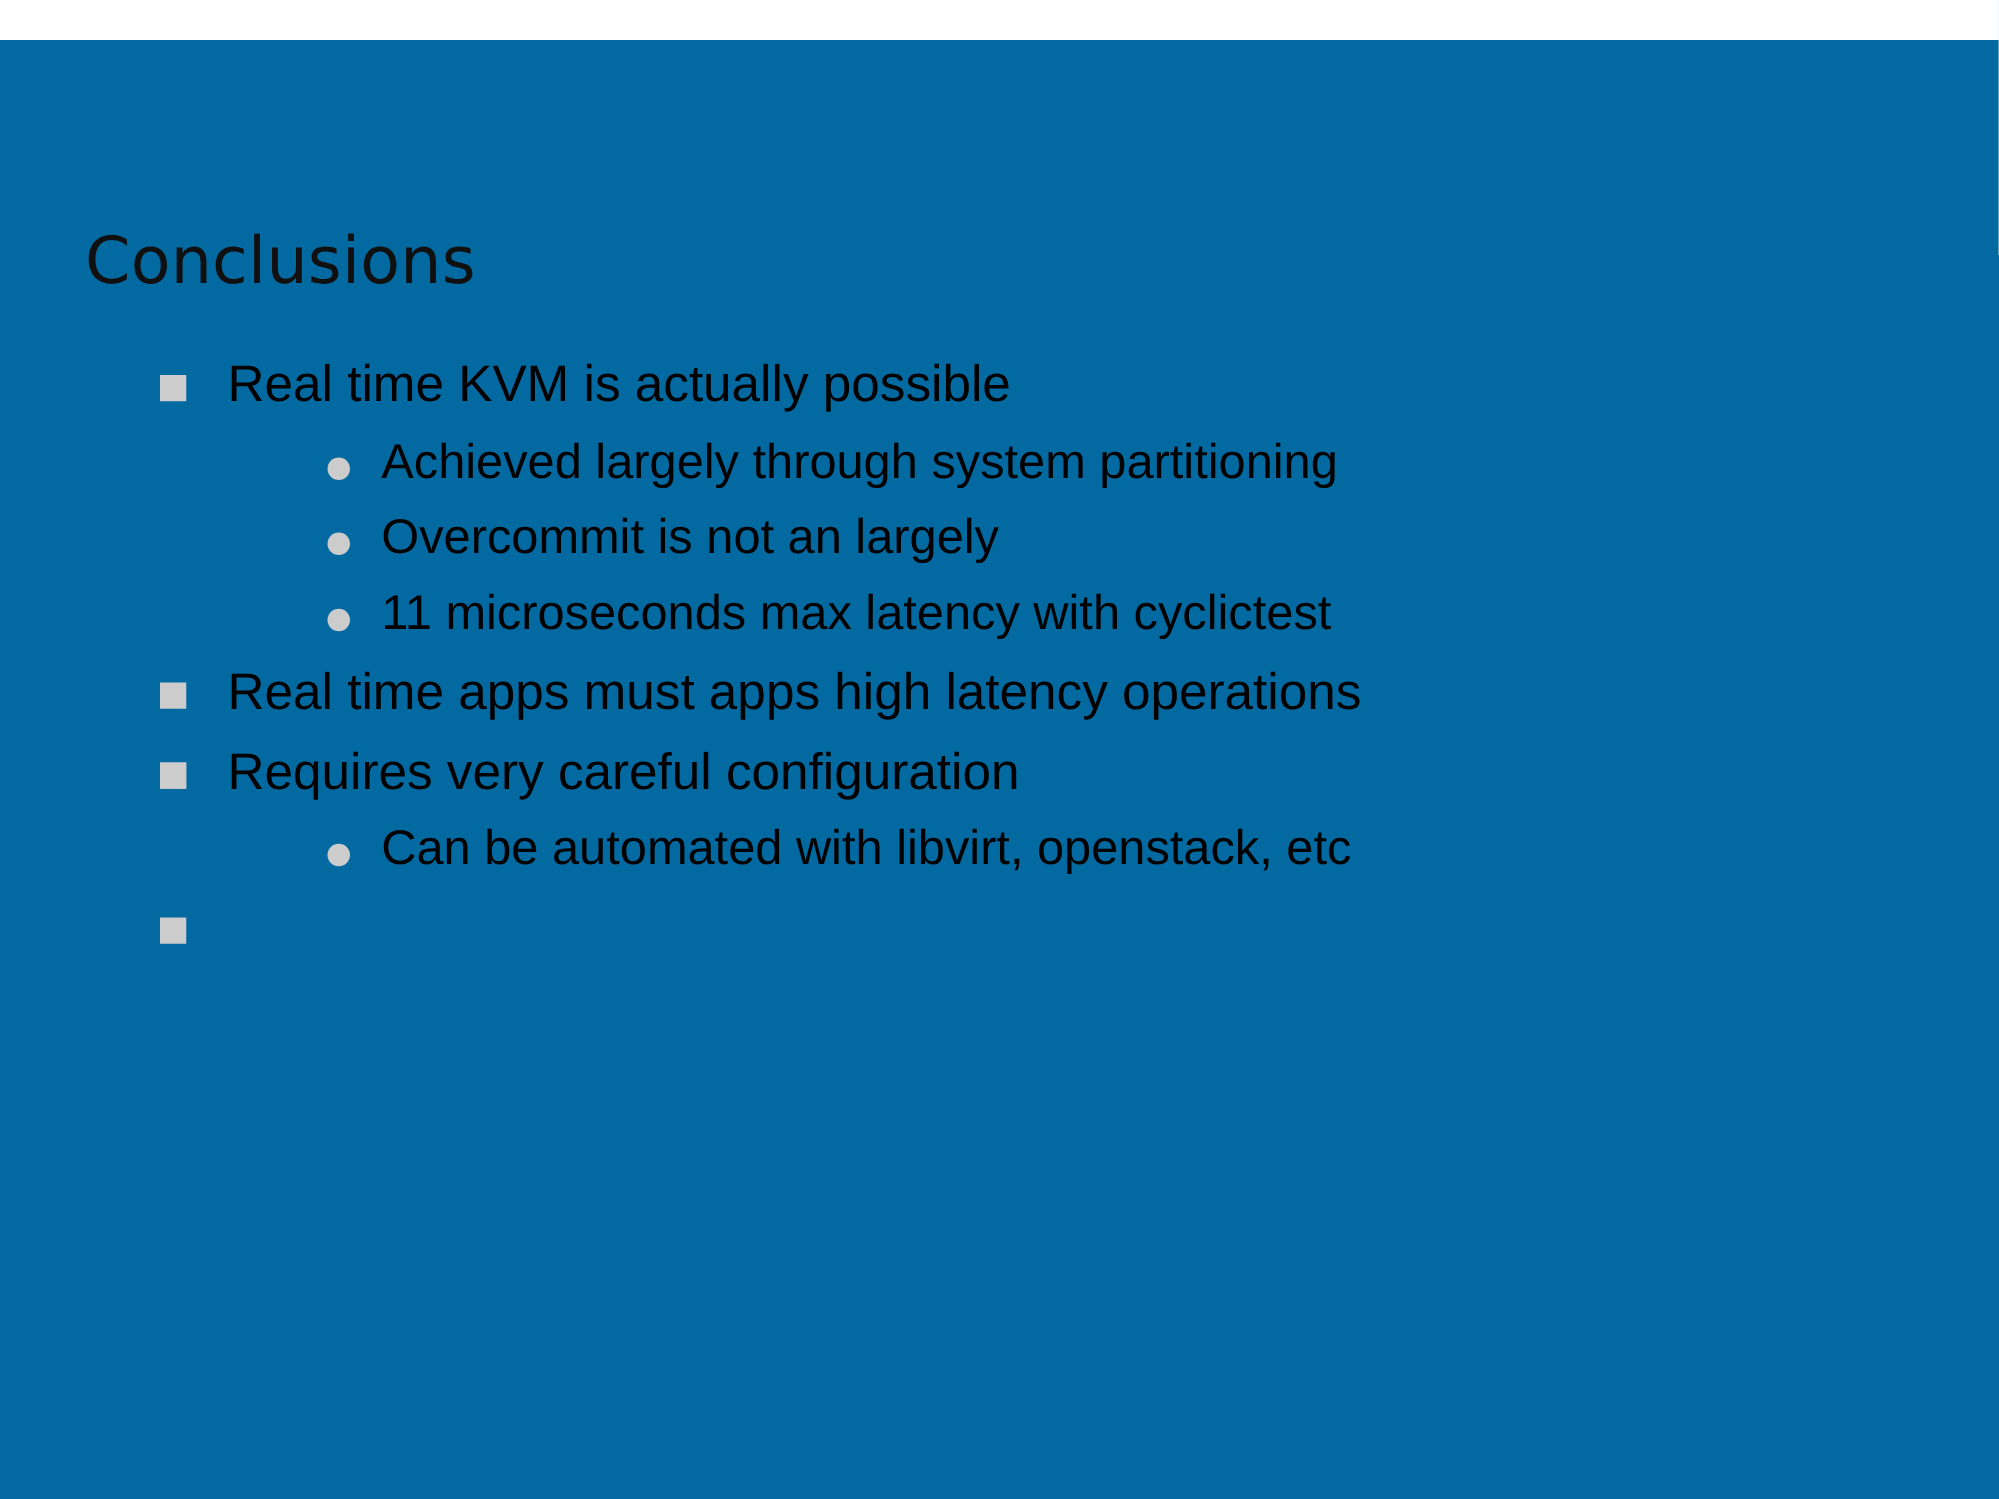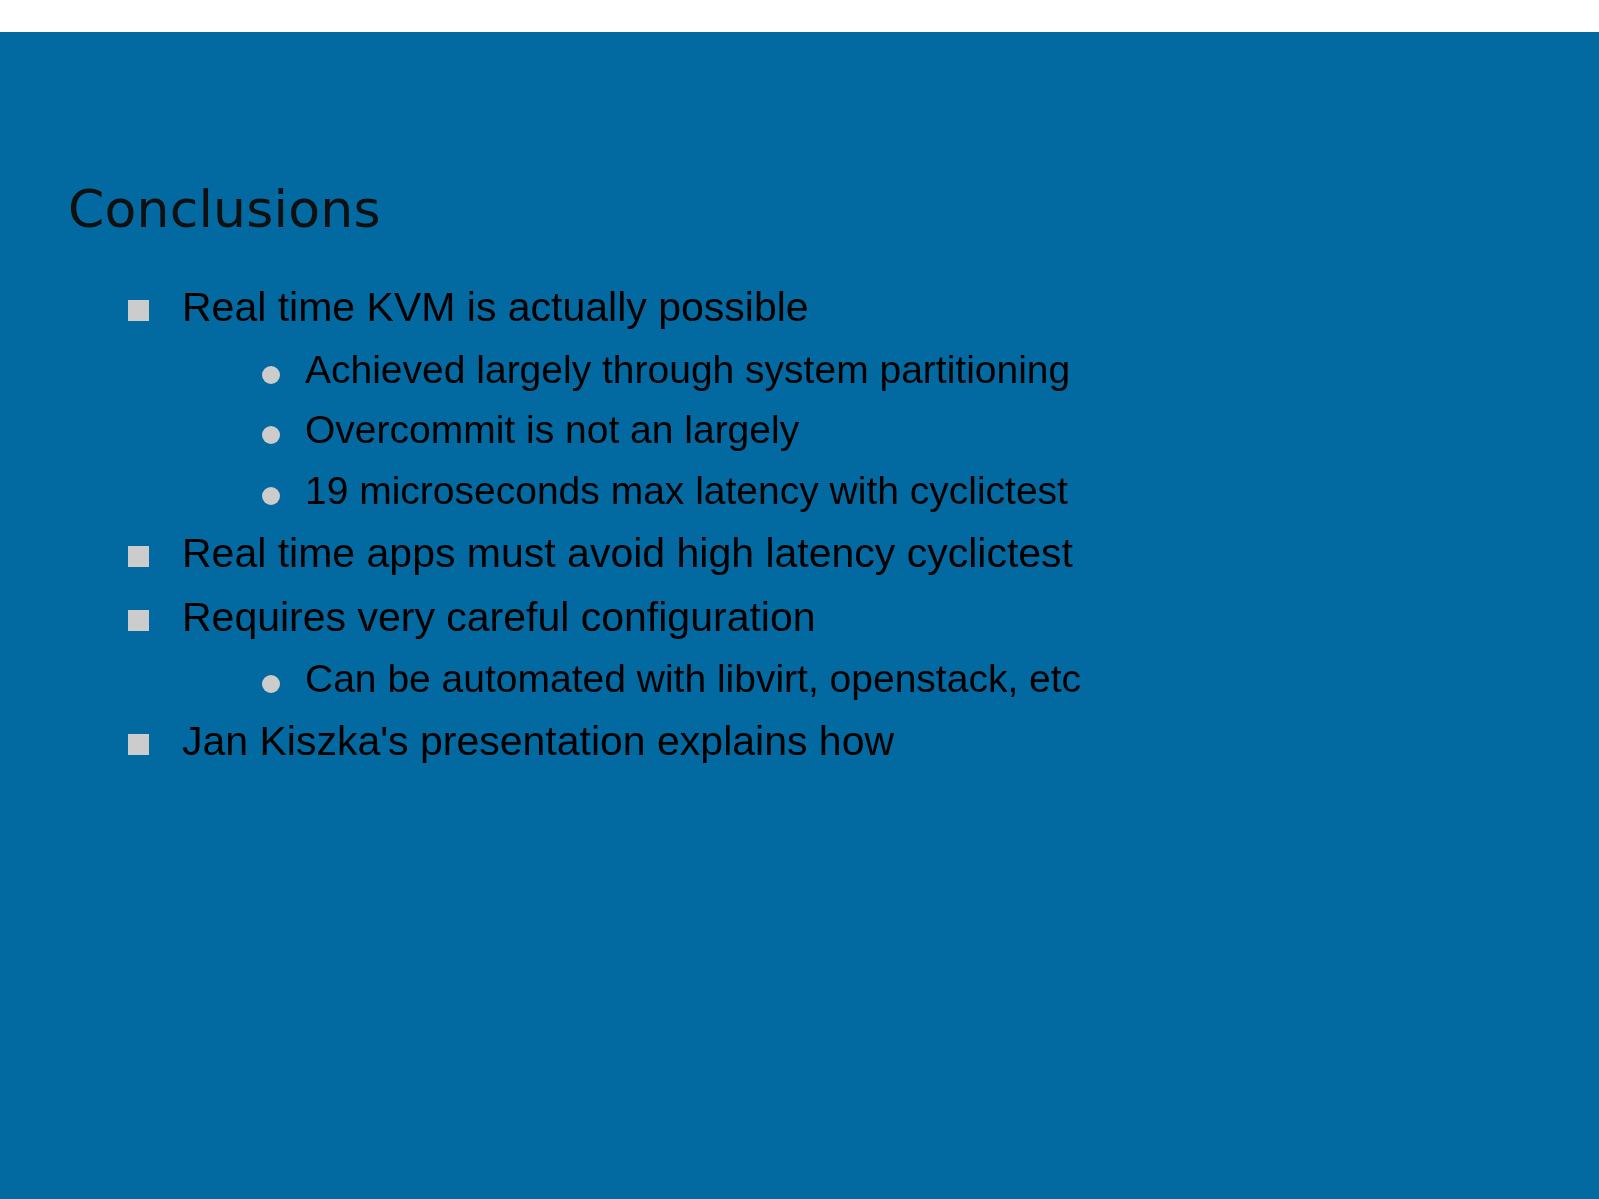--- a/index.html
+++ b/index.html
@@ -107,36 +107,35 @@
       <div class="bullet-row lvl2">
         <span class="marker" style="background: rgb(204, 204, 204);"></span>
         <span class="bullet-text">Achieved largely through system partitioning</span>
       </div>
       <div class="bullet-row lvl2">
         <span class="marker" style="background: rgb(204, 204, 204);"></span>
         <span class="bullet-text">Overcommit is not an largely</span>
       </div>
       <div class="bullet-row lvl2">
         <span class="marker" style="background: rgb(204, 204, 204);"></span>
-        <span class="bullet-text">19 microseconds max latency with cyclictest</span>
+        <span class="bullet-text">11 microseconds max latency with cyclictest</span>
       </div>
       <div class="bullet-row lvl1">
         <span class="marker" style="background: rgb(204, 204, 204);"></span>
-        <span class="bullet-text">Real time apps must avoid high latency cyclictest</span>
+        <span class="bullet-text">Real time apps must apps high latency operations</span>
       </div>
       <div class="bullet-row lvl1">
         <span class="marker" style="background: rgb(204, 204, 204);"></span>
       </div>
       <div class="bullet-row lvl1">
         <span class="marker" style="background: rgb(204, 204, 204);"></span>
         <span class="bullet-text">Requires very careful configuration</span>
       </div>
       <div class="bullet-row lvl2">
         <span class="marker" style="background: rgb(204, 204, 204);"></span>
         <span class="bullet-text">Can be automated with libvirt, openstack, etc</span>
       </div>
       <div class="bullet-row lvl1">
         <span class="marker" style="background: rgb(204, 204, 204);"></span>
-        <span class="bullet-text">Jan Kiszka's presentation explains how</span>
       </div>
     </div>
 
 </div>
 
 </body></html>

